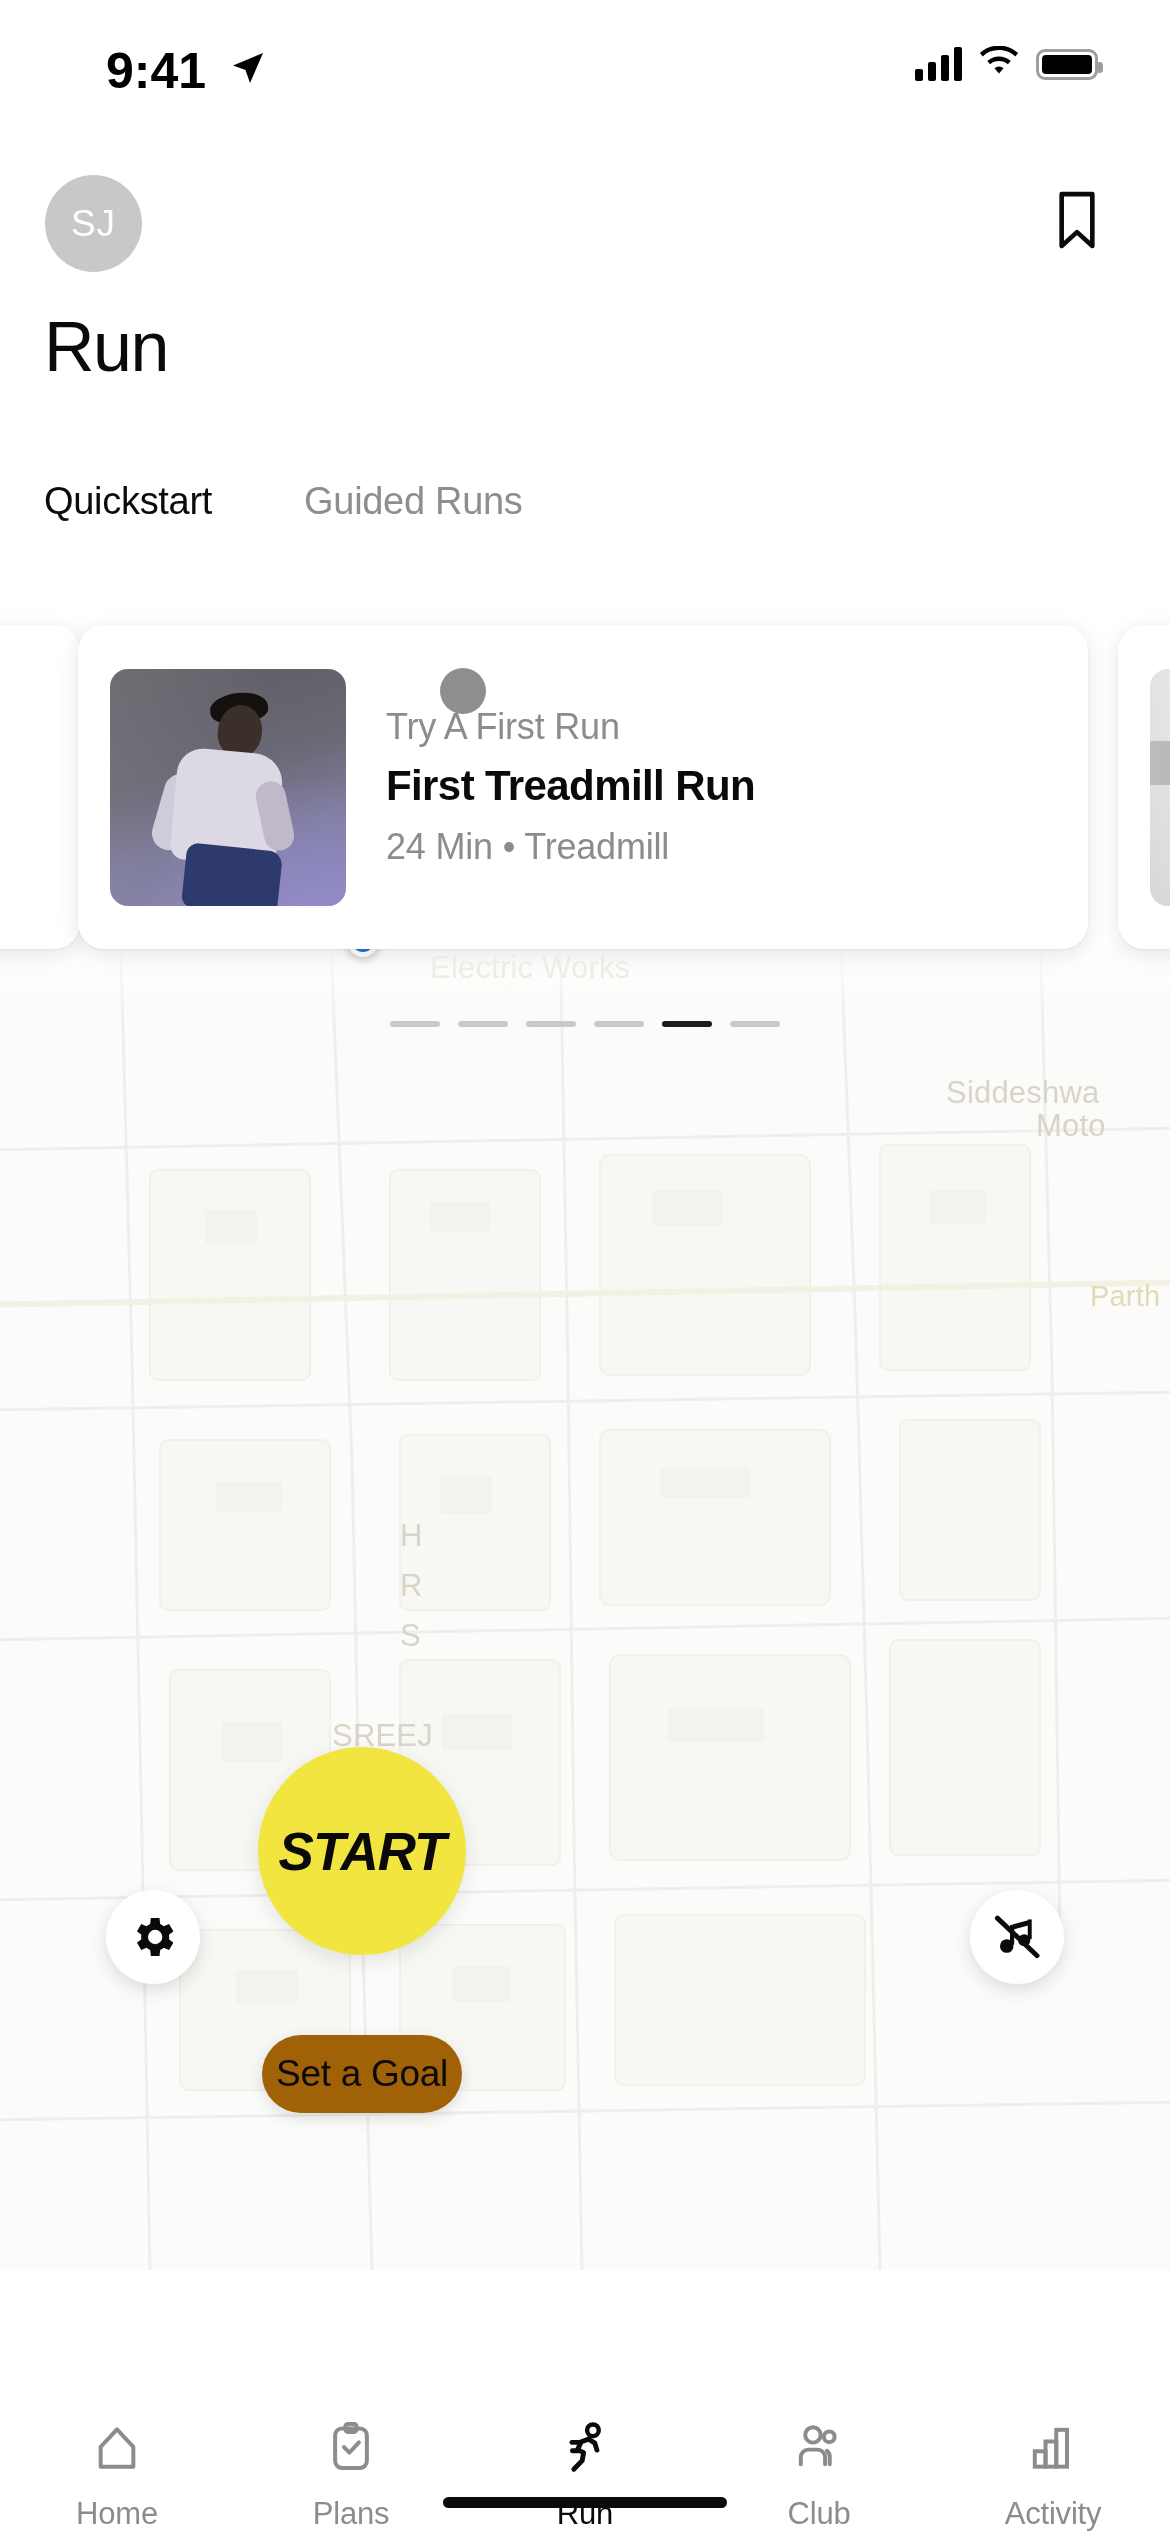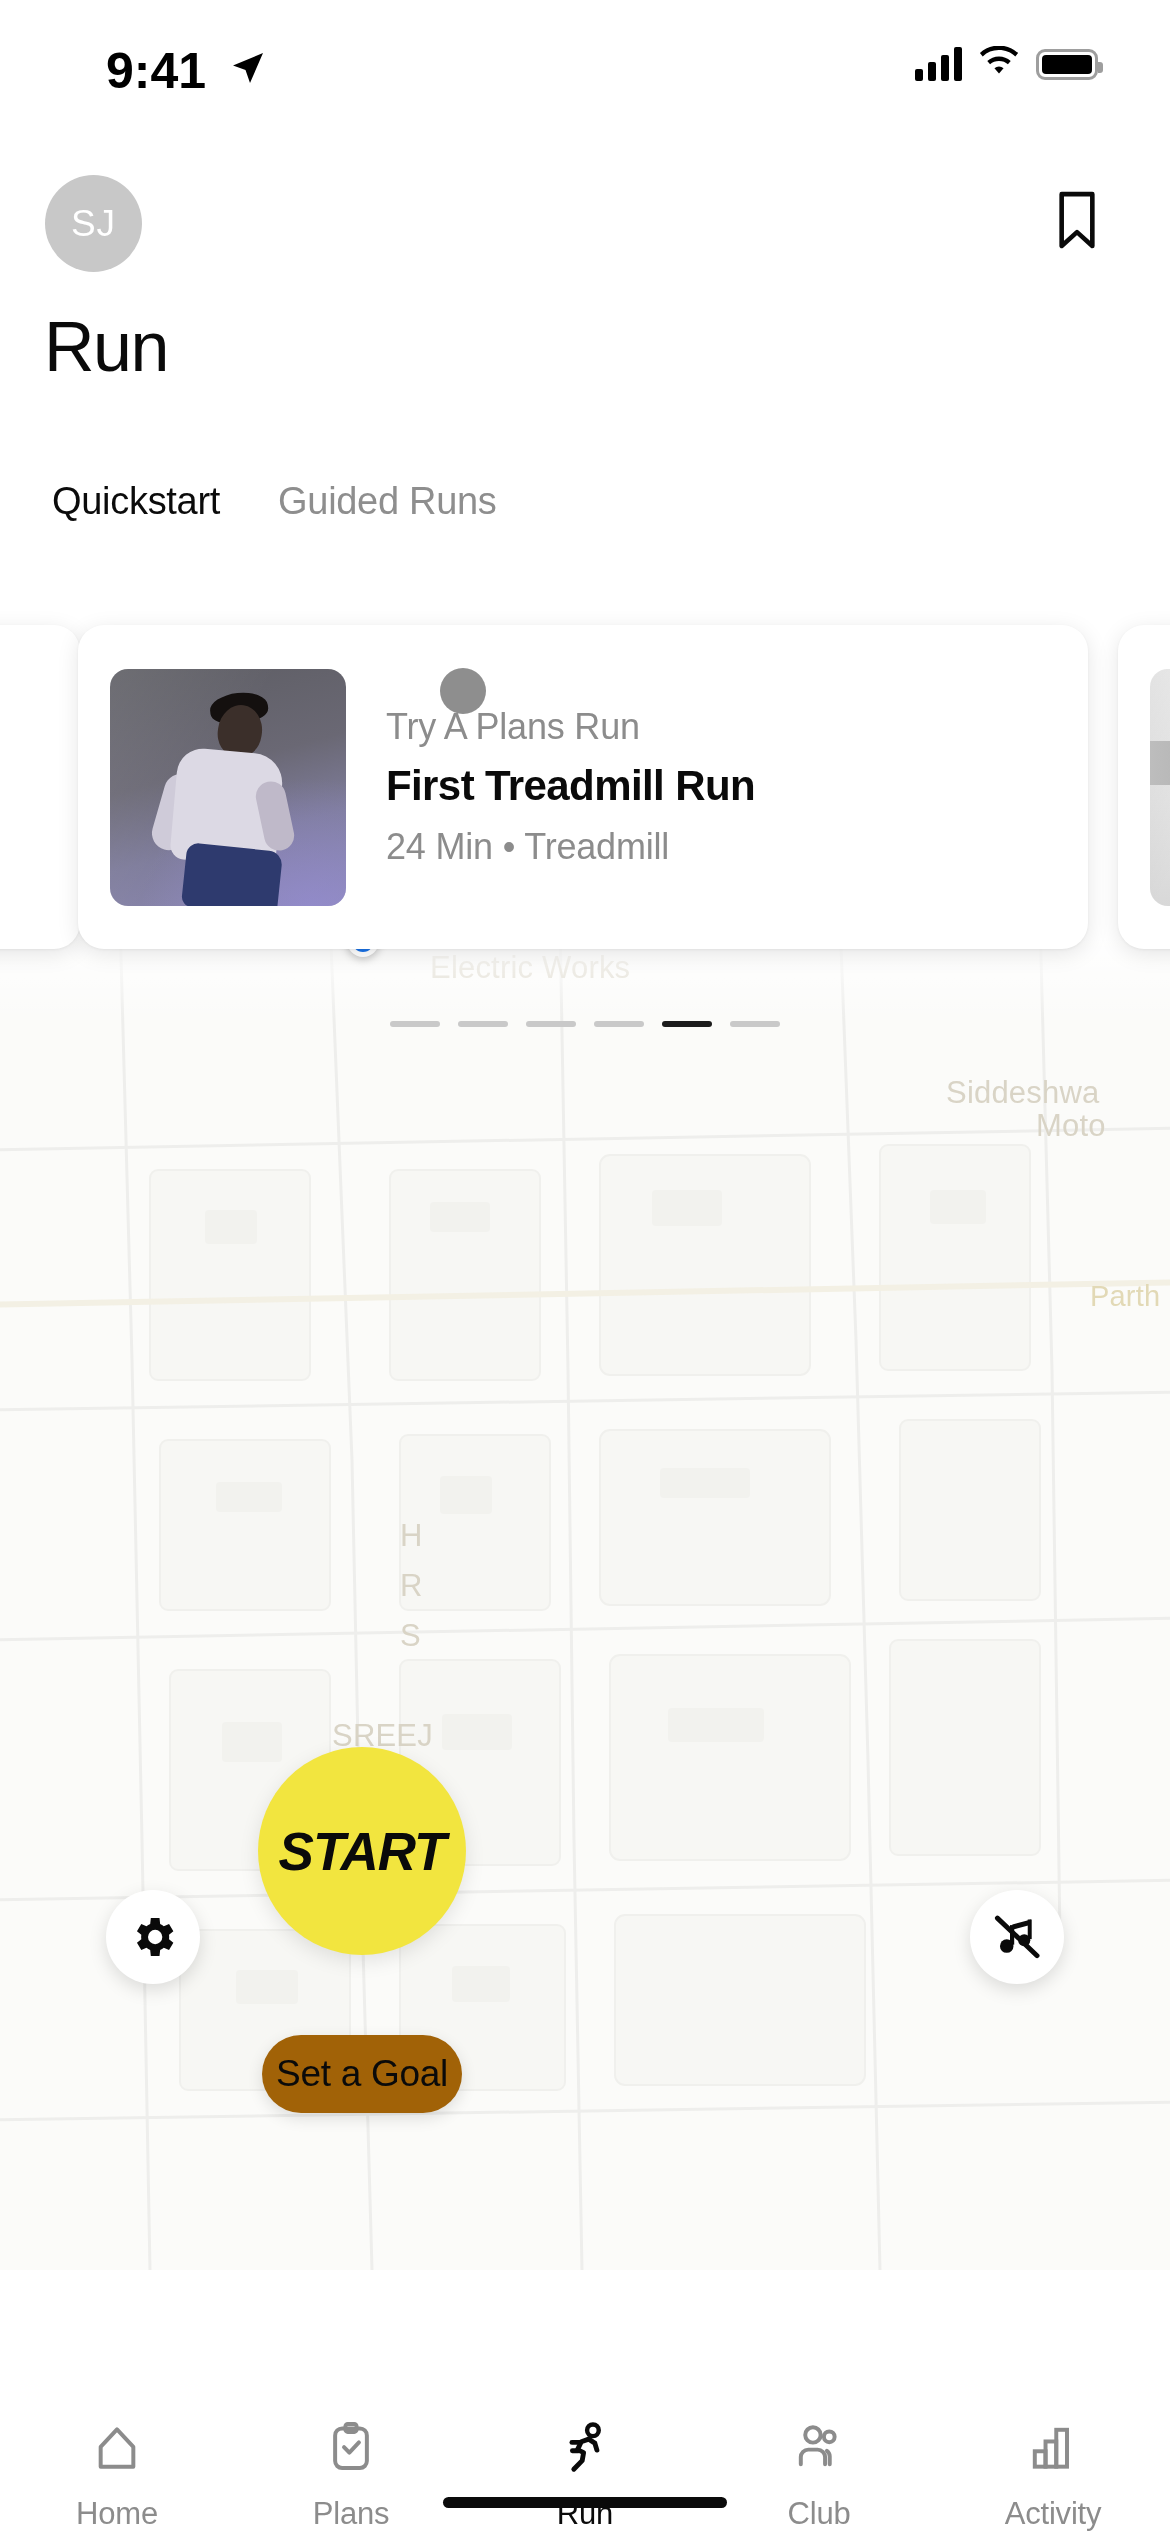--- a/index.html
+++ b/index.html
@@ -61,21 +61,21 @@
     display:flex; align-items:center; justify-content:center;
   }
 
   
   #page-title {
     position:absolute; left:44px; top:307px;
     font-size:70px; font-weight:400; color:#0a0a0a; letter-spacing:-1.5px;
     z-index:55;
   }
   #tabs {
-    position:absolute; left:52px; top:480px; display:flex; gap:58px; z-index:55;
+    position:absolute; left:44px; top:480px; display:flex; gap:92px; z-index:55;
   }
   .tab { font-size:38px; letter-spacing:-0.3px; }
   .tab.active { color:#0b0b0b; }
   .tab.inactive { color:#8e8e8e; }
 
   
   #carousel {
     position:absolute; top:598px; left:0; width:1170px; height:398px; z-index:50;
   }
   .card {
@@ -294,21 +294,21 @@
       <div id="card-thumb">
         <div class="wall-shade"></div>
         <div class="r-hair"></div>
         <div class="r-head"></div>
         <div class="r-arm-l"></div>
         <div class="r-torso"></div>
         <div class="r-arm-r"></div>
         <div class="r-shorts"></div>
       </div>
       <div id="card-text">
-        <div id="card-kicker">Try A Plans Run</div>
+        <div id="card-kicker">Try A First Run</div>
         <div id="card-title">First Treadmill Run</div>
         <div id="card-meta">24 Min • Treadmill</div>
       </div>
       <div id="card-spinner"></div>
     </div>
 
     <div class="card" id="card-next">
       <div class="thumb-alt"></div>
     </div>
   </div>

